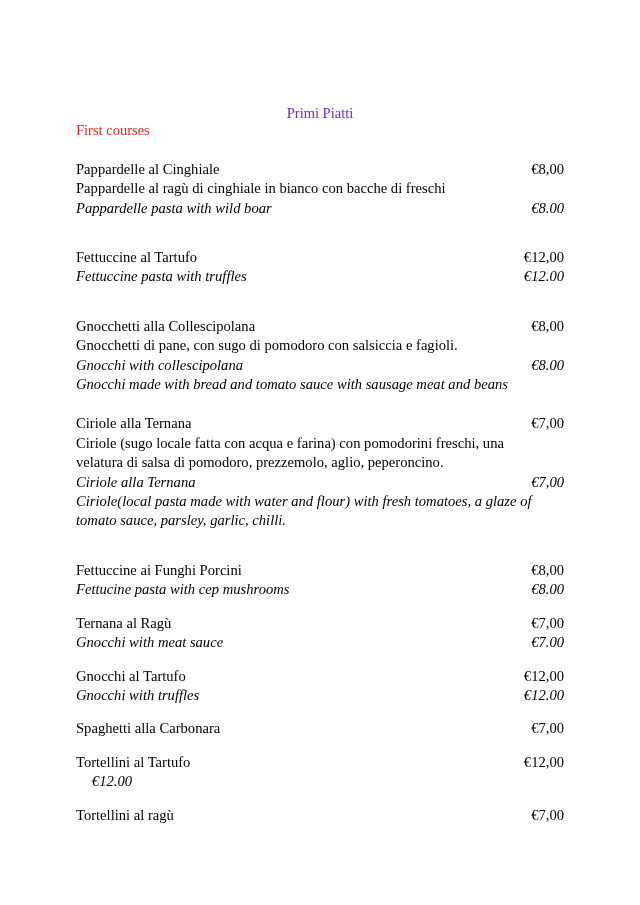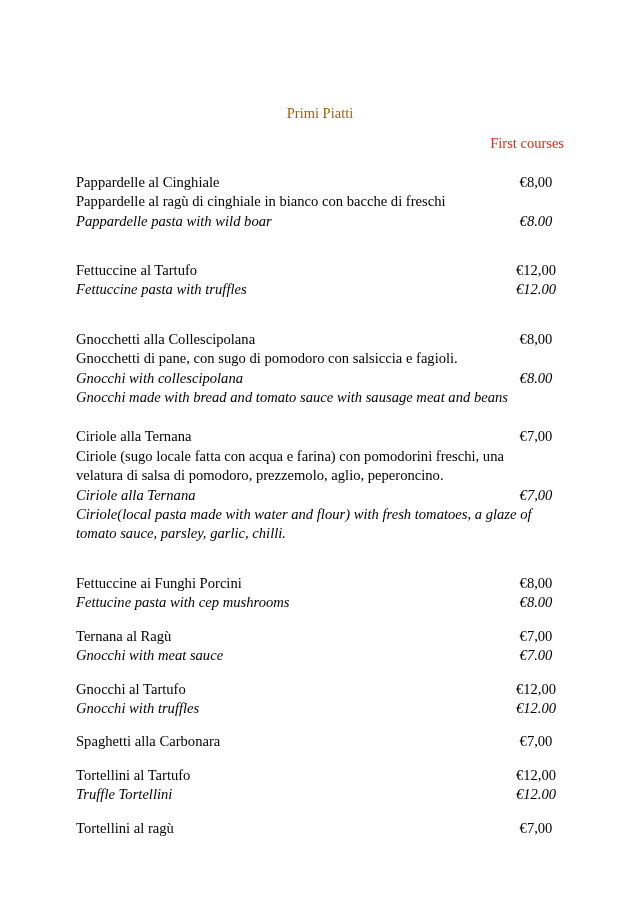--- a/index.html
+++ b/index.html
@@ -16,30 +16,29 @@
   }
   .page {
     position: relative;
     width: 640px;
     height: 905px;
     box-sizing: border-box;
     padding: 0 76px;
   }
   .menu-title {
     text-align: center;
-    color: #a16207;
+    color: #6d28d9;
     font-size: 14.5px;
     margin-top: 105px;
     line-height: 1.2;
   }
   .menu-subtitle {
-    text-align: right;
+    text-align: left;
     color: #e8251c;
     font-size: 14.5px;
-    margin-top: 13px;
     line-height: 1.2;
   }
   .items {
     margin-top: 20px;
   }
   .dish {
     margin-bottom: 0;
   }
   .row {
     display: flex;
@@ -49,21 +48,21 @@
   }
   .text {
     font-size: 14.6px;
     flex: 1 1 auto;
     padding-right: 14px;
   }
   .price {
     font-size: 14.6px;
     flex: 0 0 auto;
     width: 56px;
-    text-align: center;
+    text-align: right;
   }
   .it .text, .it .price {
     font-style: italic;
   }
   .spacer-lg { height: 30px; }
   .spacer-md { height: 20px; }
   .spacer-sm { height: 14px; }
 </style>
 </head>
 <body>
@@ -170,21 +169,20 @@
           <div class="price">€7,00</div>
         </div>
       </div>
       <div class="spacer-sm"></div>
       <div class="dish">
         <div class="row">
           <div class="text">Tortellini al Tartufo</div>
           <div class="price">€12,00</div>
         </div>
         <div class="row it">
-          <div class="text">Truffle Tortellini</div>
           <div class="price">€12.00</div>
         </div>
       </div>
       <div class="spacer-sm"></div>
       <div class="dish">
         <div class="row">
           <div class="text">Tortellini al ragù</div>
           <div class="price">€7,00</div>
         </div>
       </div>

